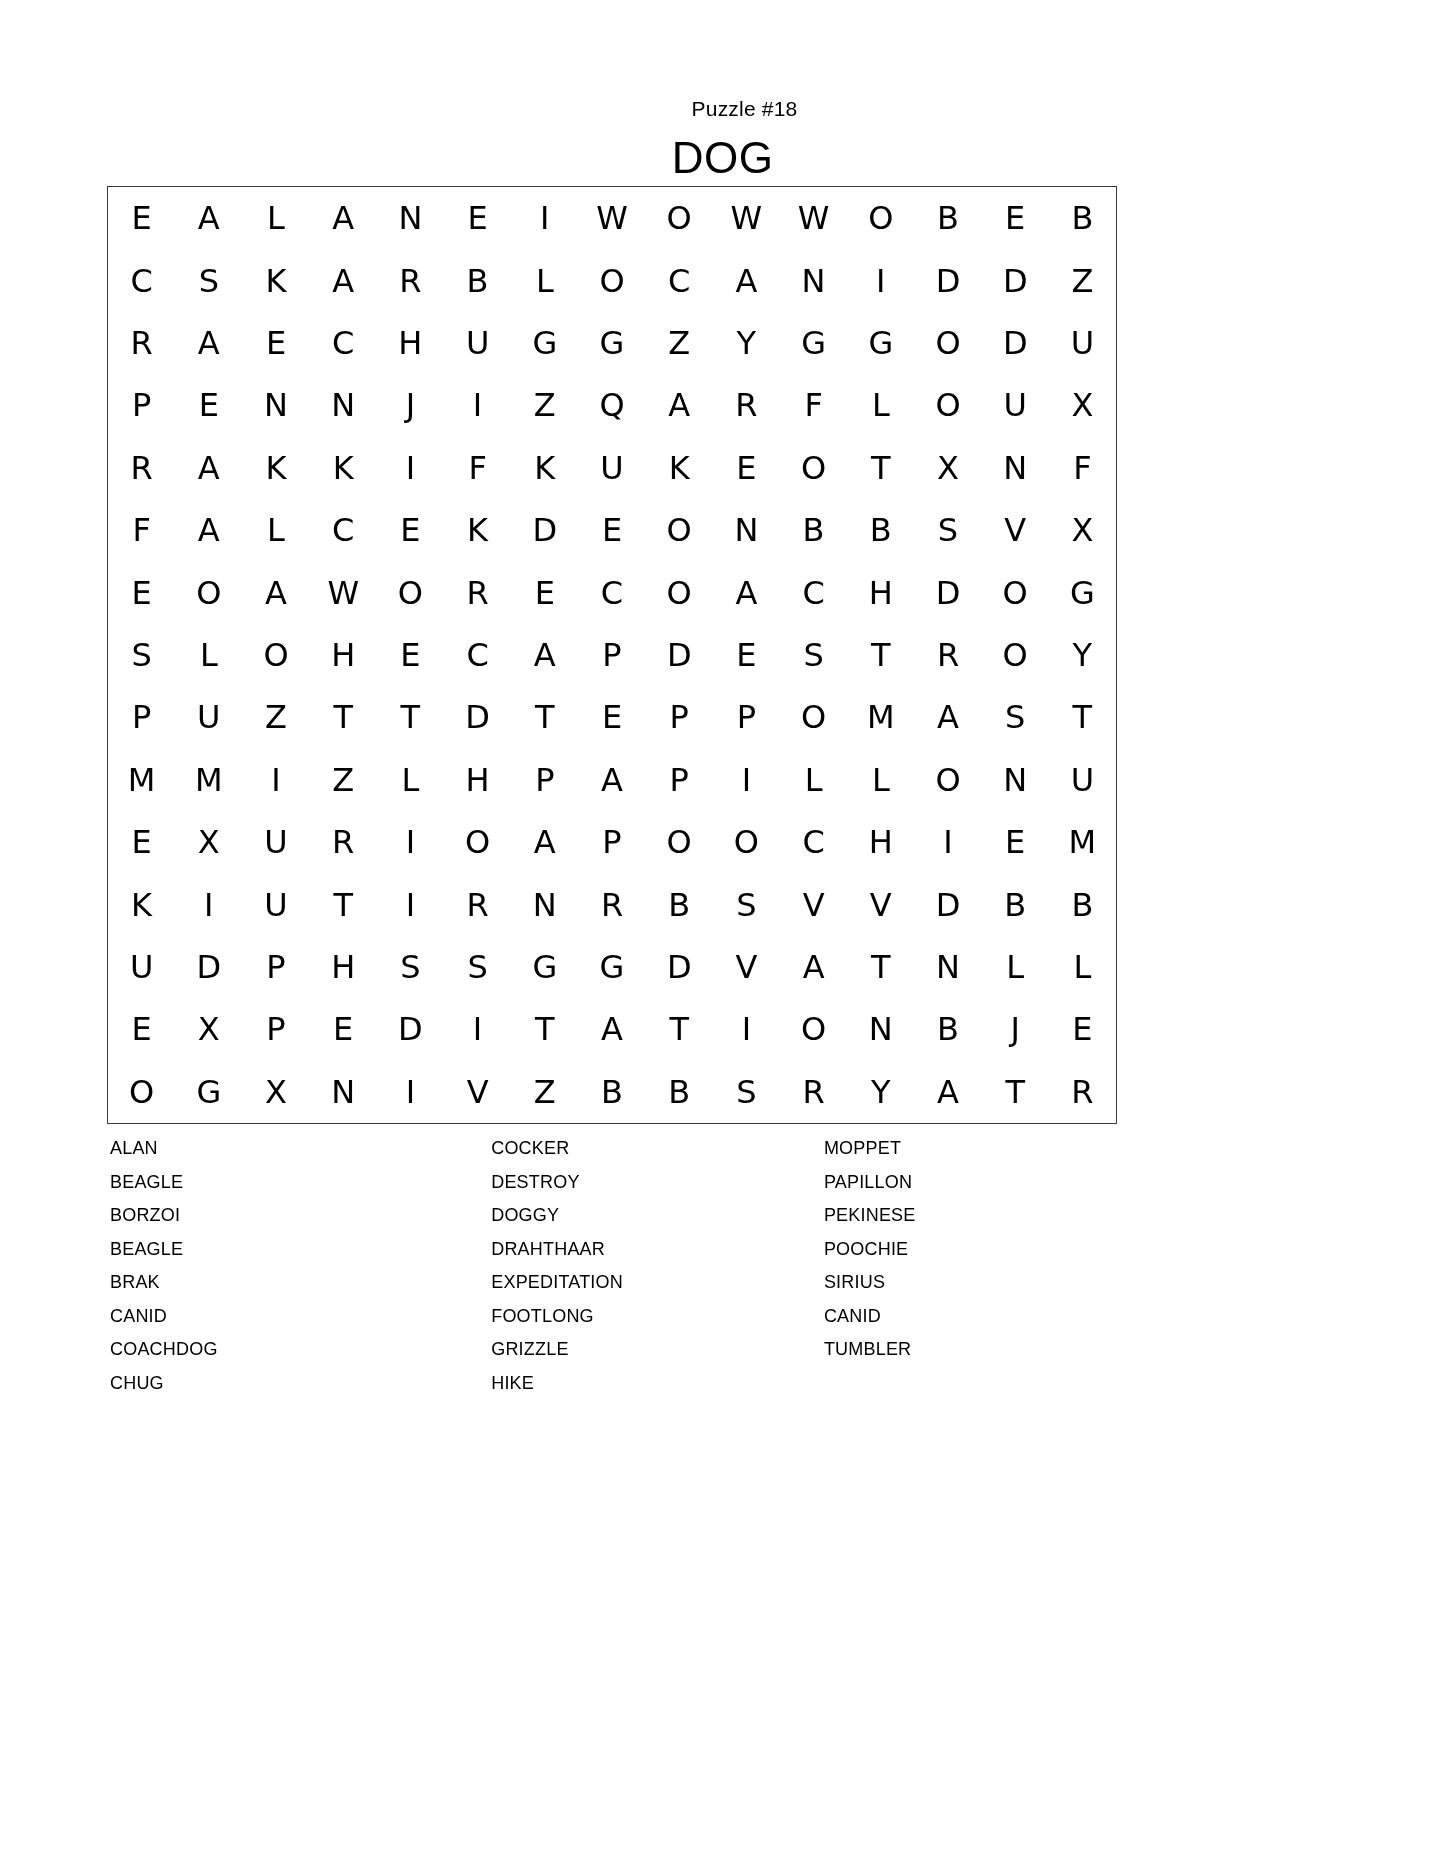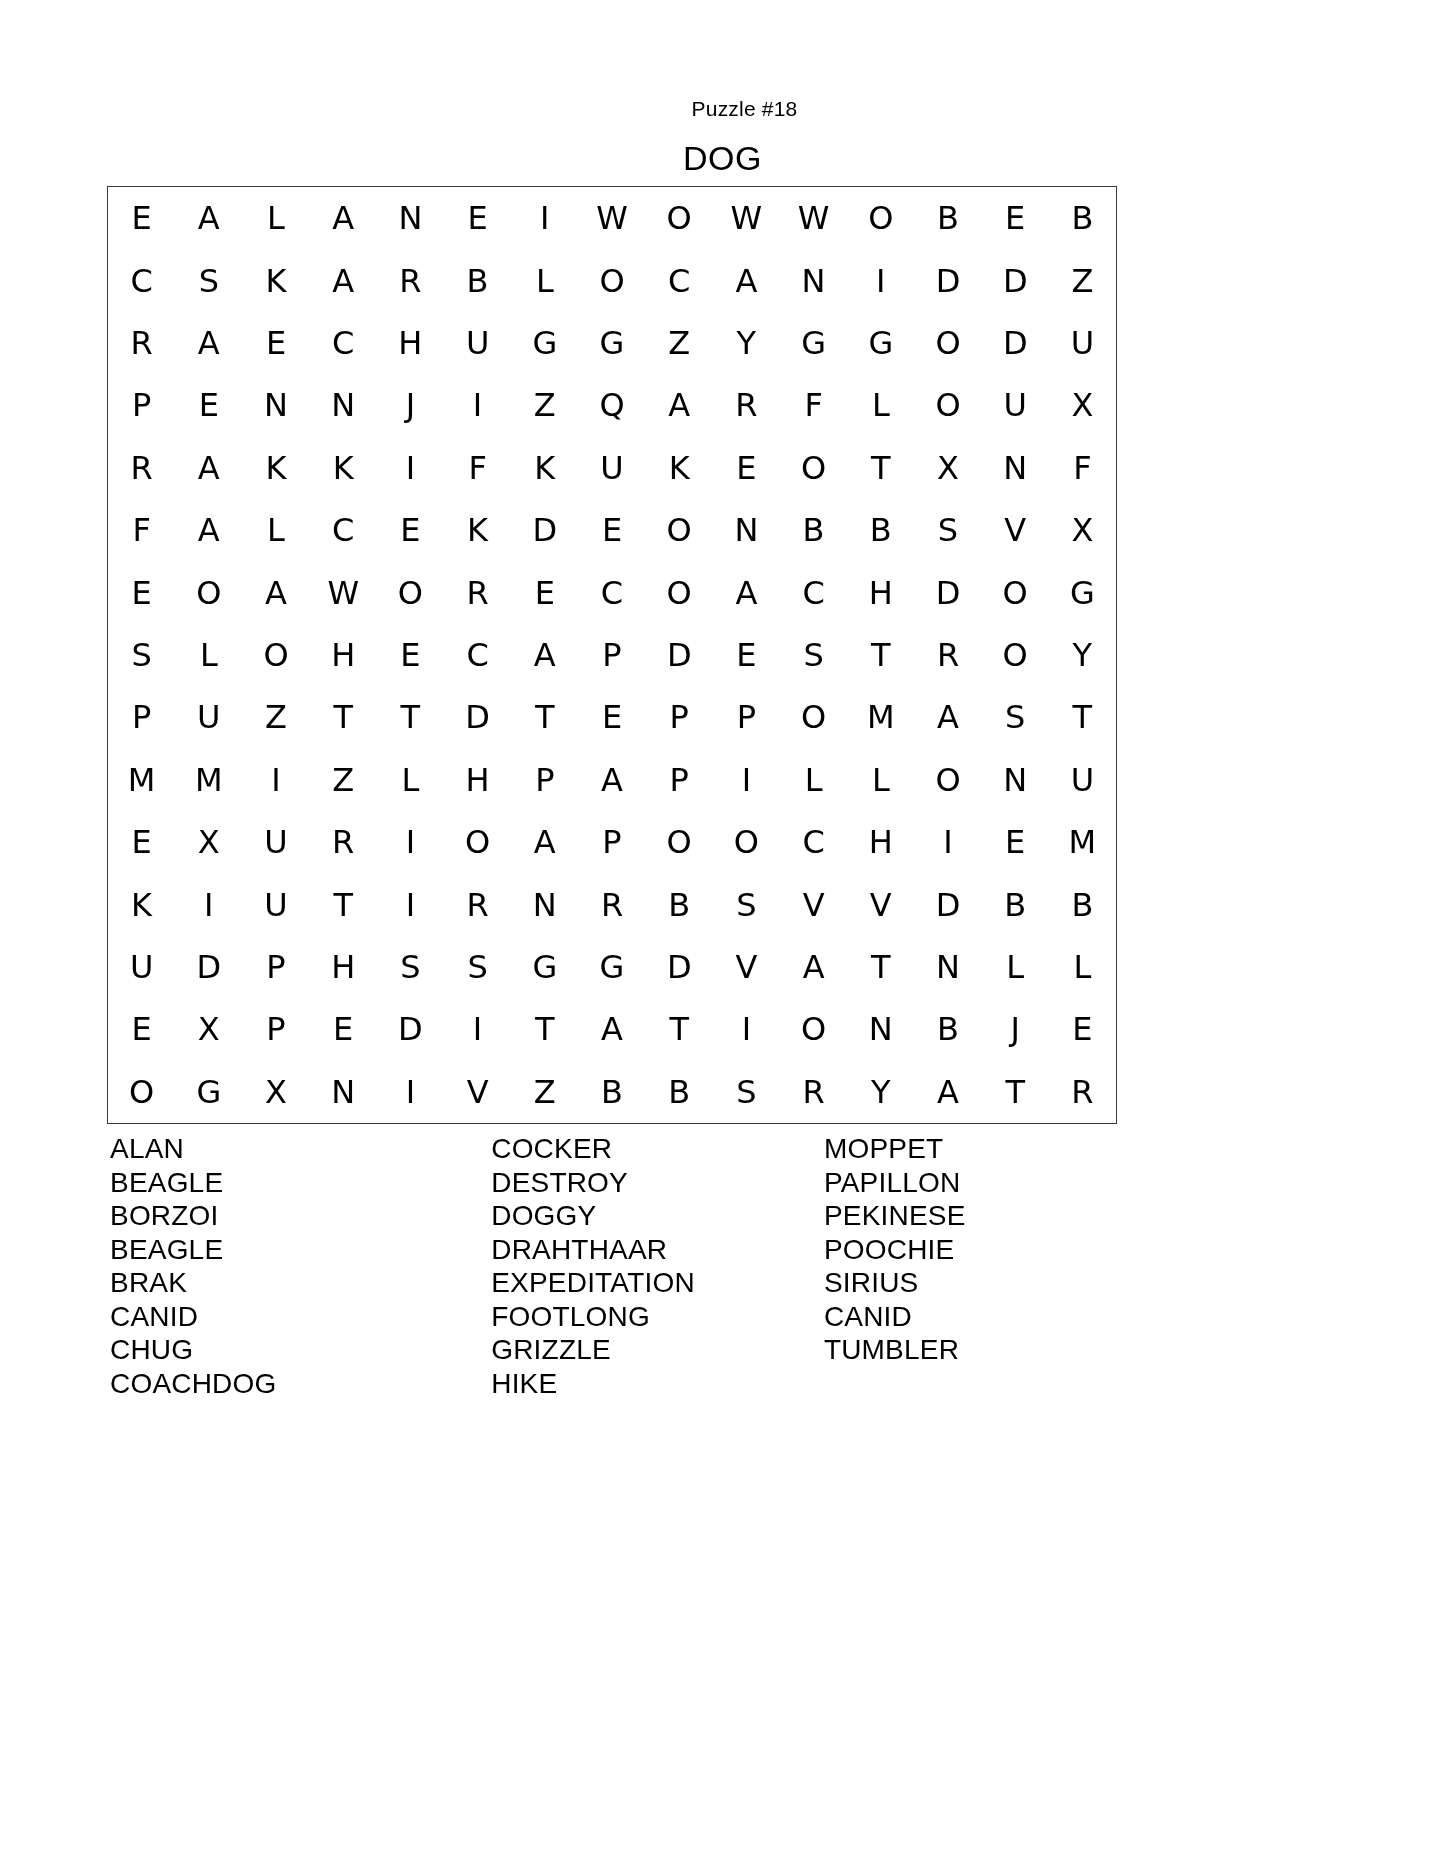--- a/index.html
+++ b/index.html
@@ -30,21 +30,21 @@
     padding-top: 96px;
   }
   .puzzle-number {
     font-size: 21px;
     line-height: 26px;
     letter-spacing: 0.2px;
     font-weight: 400;
     padding-left: 44px;
   }
   .puzzle-title {
-    font-size: 34px;
+    font-size: 44px;
     line-height: 44px;
     margin-top: 14px;
     font-weight: 400;
     letter-spacing: 0.5px;
   }
 
   
   .grid-wrap {
     position: absolute;
     left: 107px;
@@ -85,21 +85,21 @@
     flex-direction: row;
   }
   .word-col {
     display: flex;
     flex-direction: column;
   }
   .word-col.col-0 { width: 370px; }
   .word-col.col-1 { width: 337px; margin-left: 16px; }
   .word-col.col-2 { width: 300px; }
   .word {
-    font-size: 28px;
+    font-size: 18px;
     line-height: 33.5px;
     font-family: "Liberation Sans", sans-serif;
     font-weight: 400;
     letter-spacing: 0.2px;
     white-space: nowrap;
   }
 </style>
 </head>
 <body>
 
@@ -341,22 +341,22 @@
   </div>
 
   <div class="word-list" id="word-list">
       <div class="word-col col-0">
         <div class="word">ALAN</div>
         <div class="word">BEAGLE</div>
         <div class="word">BORZOI</div>
         <div class="word">BEAGLE</div>
         <div class="word">BRAK</div>
         <div class="word">CANID</div>
+        <div class="word">COACHDOG</div>
         <div class="word">CHUG</div>
-        <div class="word">COACHDOG</div>
       </div>
       <div class="word-col col-1">
         <div class="word">COCKER</div>
         <div class="word">DESTROY</div>
         <div class="word">DOGGY</div>
         <div class="word">DRAHTHAAR</div>
         <div class="word">EXPEDITATION</div>
         <div class="word">FOOTLONG</div>
         <div class="word">GRIZZLE</div>
         <div class="word">HIKE</div>

